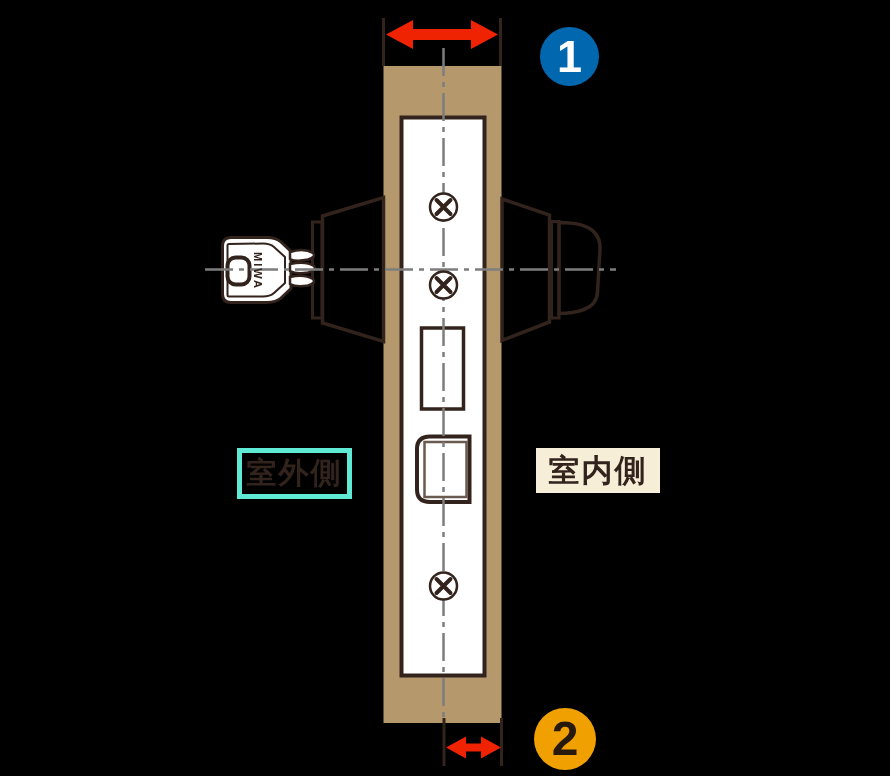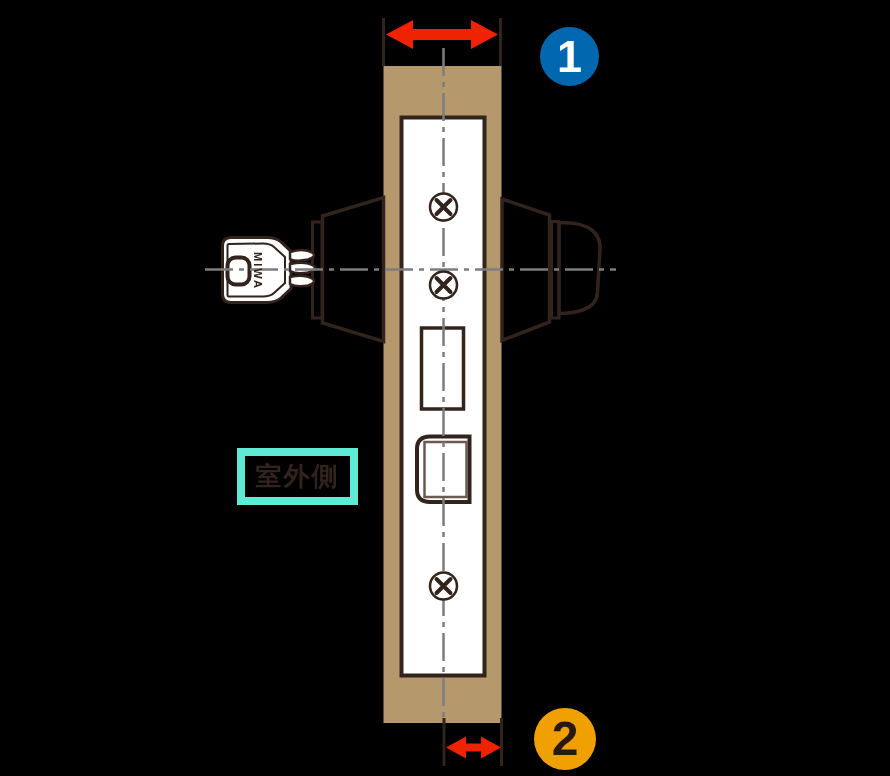--- a/index.html
+++ b/index.html
@@ -13,23 +13,23 @@
     position: relative;
     width: 890px; height: 776px;
     background: #000000;
   }
   .stage svg { position: absolute; left: 0; top: 0; }
 
   .overlay { position: absolute; display: flex; align-items: center; justify-content: center; }
 
   .label-outdoor {
     left: 237px; top: 448px; width: 105px; height: 41px;
-    border: 8px solid #5eead4;
+    border: 5px solid #5eead4;
     color: #32231c;
-    font-size: 26px; font-weight: 600; letter-spacing: 2px;
+    font-size: 30px; font-weight: 600; letter-spacing: 2px;
     background: transparent;
   }
   .label-indoor {
     left: 536px; top: 448px; width: 124px; height: 45px;
     background: #f7eed8;
     color: #32231c;
     font-size: 31px; font-weight: 600; letter-spacing: 2px;
   }
   .marker {
     border-radius: 50%;
@@ -111,19 +111,20 @@
     <path d="M386,34.5 L413,20 L413,29 L471,29 L471,20 L498,34.5 L471,49 L471,40 L413,40 L413,49 Z" fill="#ef2201"></path>
 
     <line class="ol" x1="444" y1="718" x2="444" y2="766" stroke-width="3"></line>
     <line class="ol" x1="501.5" y1="718" x2="501.5" y2="766" stroke-width="3"></line>
 
     <path d="M446,747.5 L466,736.5 L466,743.5 L481,743.5 L481,736.5 L501,747.5 L481,758.5 L481,751.5 L466,751.5 L466,758.5 Z" fill="#ef2201"></path>
   </svg>
 
   <div class="overlay label-outdoor">室外側</div>
 
+  <div class="overlay label-indoor">室内側</div>
 
   <div class="overlay marker marker-1">1</div>
 
   <div class="overlay marker marker-2">2</div>
 
   <div class="overlay key-brand">MIWA</div>
 </div>
 
 </body></html>

